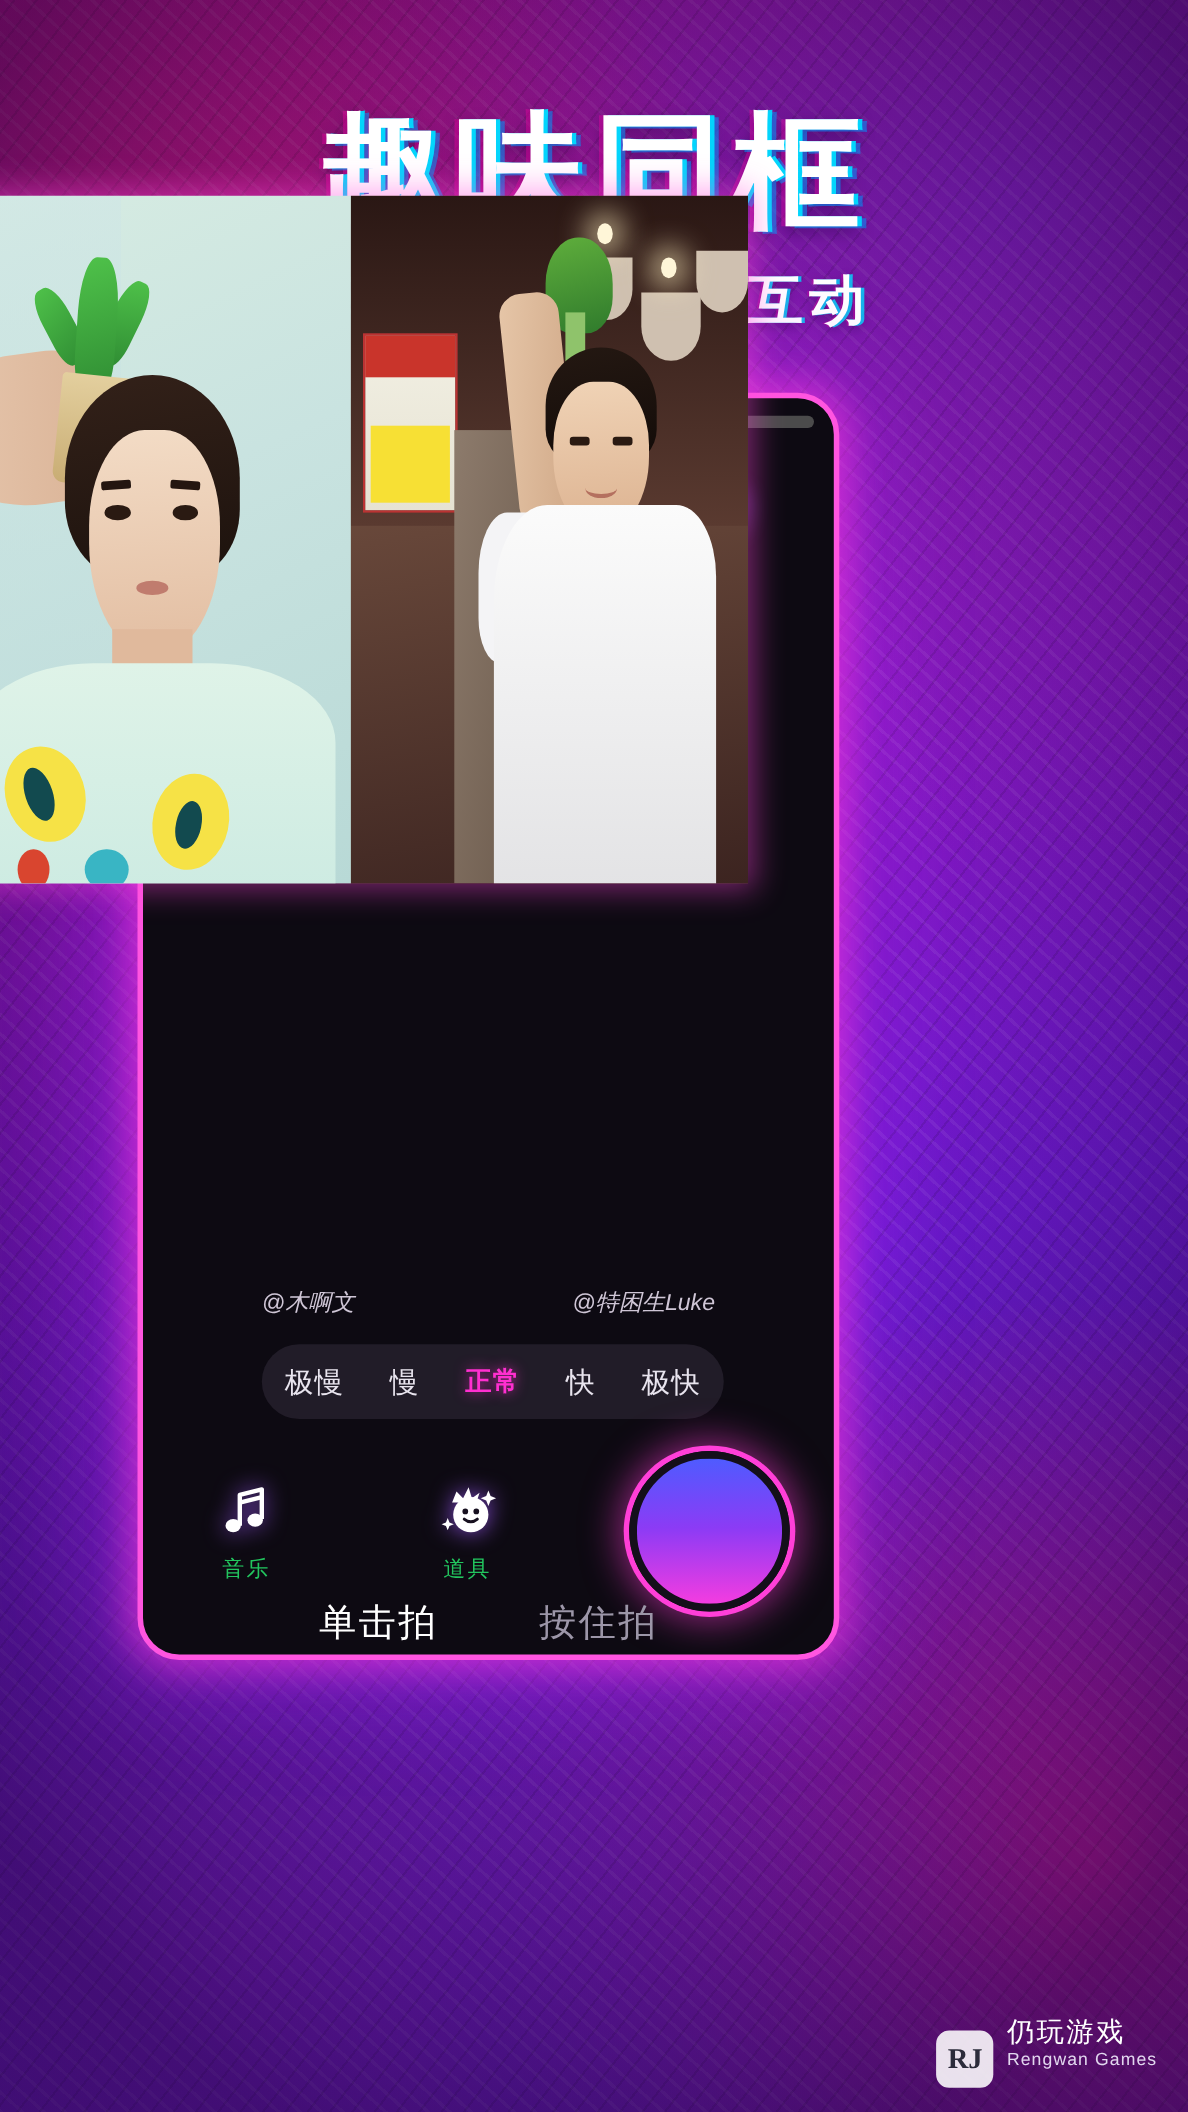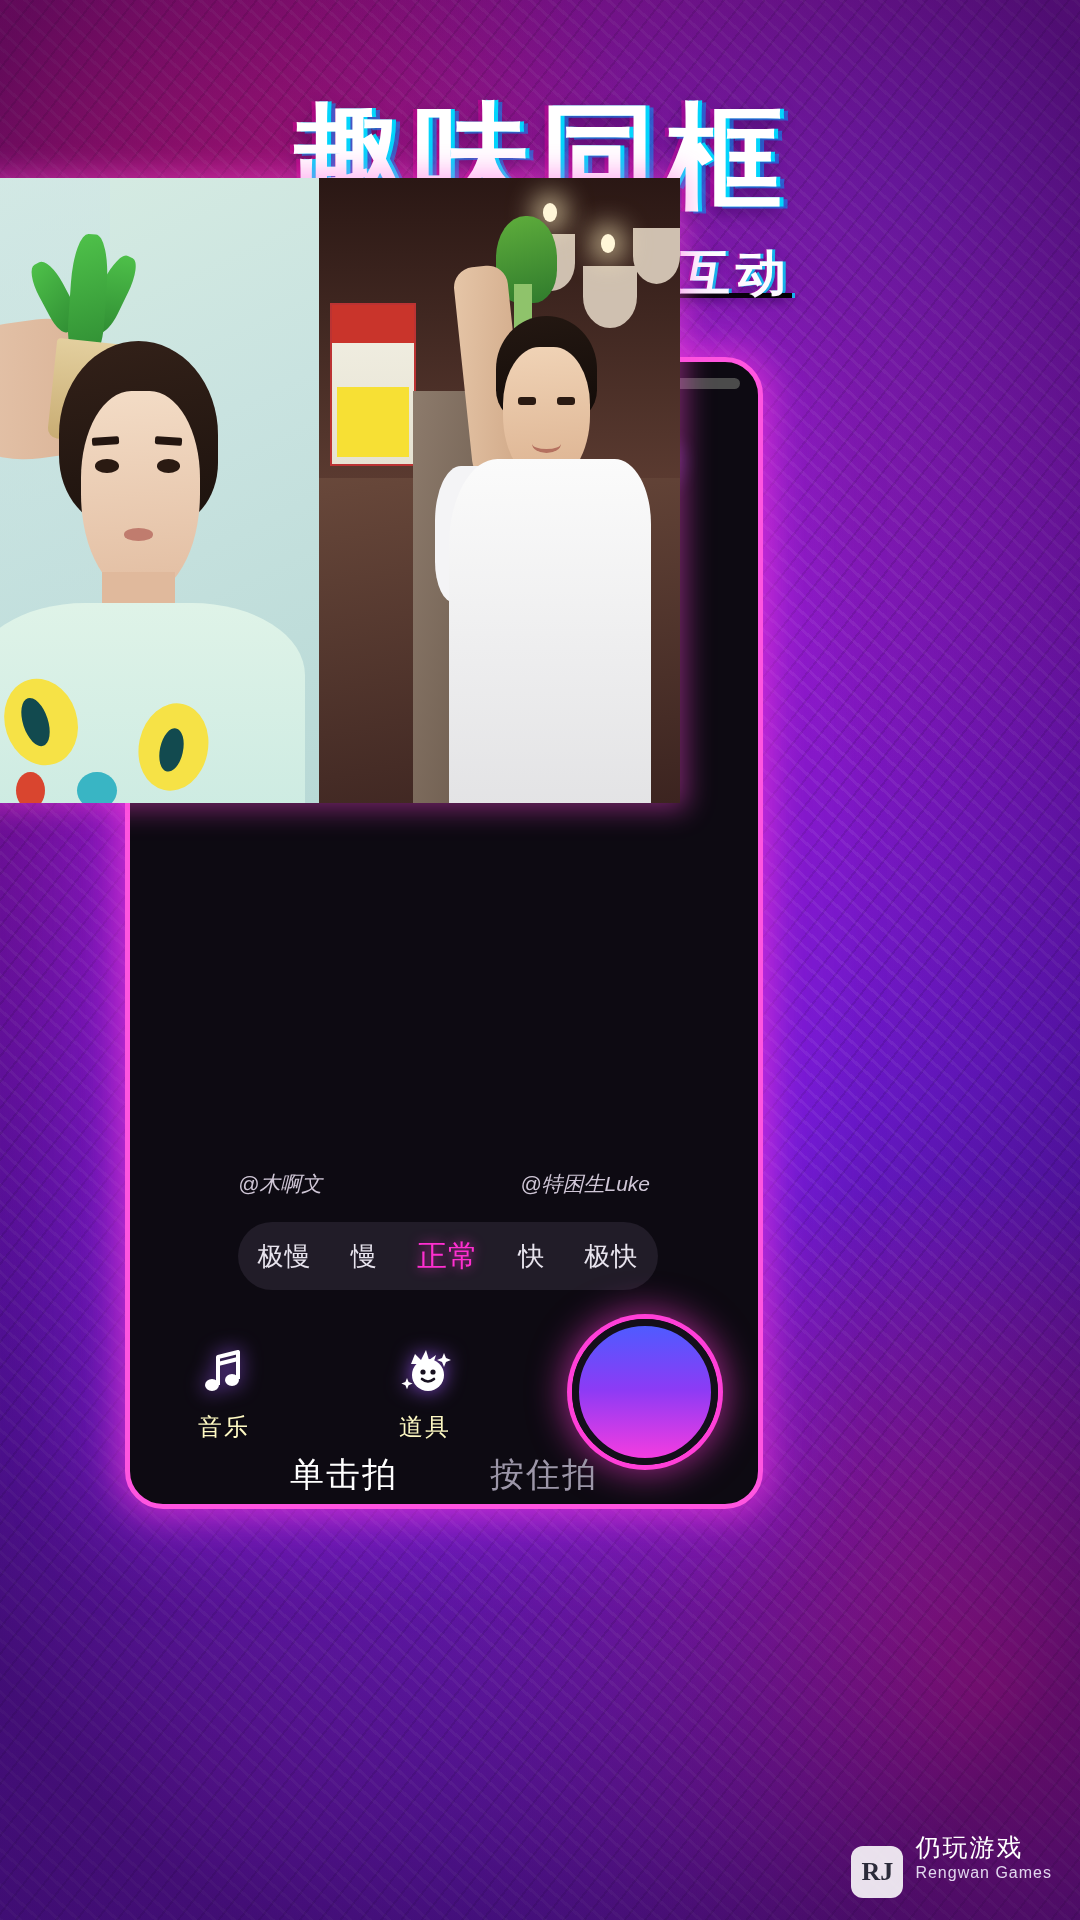--- a/index.html
+++ b/index.html
@@ -33,21 +33,21 @@
     background:repeating-linear-gradient(128deg,
         rgba(0,0,0,0.10) 0px, rgba(0,0,0,0.10) 2px,
         rgba(0,0,0,0) 2px, rgba(0,0,0,0) 16px);
   }
   #bg-vig {
     position:absolute; inset:0;
     background:radial-gradient(ellipse 70% 60% at 50% 45%, rgba(0,0,0,0) 40%, rgba(25,0,55,.55) 100%);
   }
 
   
-  #headline-wrap { position:absolute; top:96px; left:0; width:100%; text-align:center; z-index:5;text-decoration:underline; }
+  #headline-wrap { position:absolute; top:96px; left:0; width:100%; text-align:center; z-index:5; }
   #headline {
     font-size:116px; line-height:1.05; font-weight:bold; color:#fff;
     letter-spacing:10px; display:inline-block;
     text-shadow:
        4px 0 0 rgba(0,220,255,.95),
        8px 2px 0 rgba(0,150,255,.55),
       -4px 0 0 rgba(255,0,170,.35),
        0 6px 14px rgba(40,0,70,.5);
     font-family:"DejaVu Sans","Liberation Sans",sans-serif;
   }
@@ -193,31 +193,31 @@
     font-size:21px; color:#cfc6d6; font-style:italic; z-index:8;
   }
 
   
   #speed-bar {
     position:absolute; left:108px; top:860px; width:420px; height:68px;
     background:#211c28; border-radius:34px;
     display:flex; align-items:center; justify-content:space-around; z-index:8;
   }
   .speed-item { font-size:26px; color:#e8e4ee; letter-spacing:1px; }
-  .speed-item.active { color:#ff2fd0; font-weight:normal; font-size:30px; text-shadow:0 0 12px rgba(255,47,208,.7); }
+  .speed-item.active { color:#ff2fd0; font-weight:bold; font-size:24px; text-shadow:0 0 12px rgba(255,47,208,.7); }
 
   
   #controls {
     position:absolute; left:0; top:955px; width:100%; height:150px;
     display:flex; align-items:center; justify-content:space-between; padding:0 40px; z-index:8;
   }
   .ctl { width:108px; display:flex; flex-direction:column; align-items:center; gap:11px; }
   .ctl-ico { width:58px; height:58px; display:flex; align-items:center; justify-content:center;
              filter:drop-shadow(0 0 10px rgba(160,90,255,.8)); }
-  .ctl-label { font-size:24px; color:#fef9c3; letter-spacing:2px; }
+  .ctl-label { font-size:20px; color:#22c55e; letter-spacing:2px; }
   #shutter {
     width:146px; height:146px; border-radius:50%;
     background:linear-gradient(180deg,#4f5bff 0%,#8c3bf5 48%,#f43ce0 100%);
     border:7px solid #140f1a;
     box-shadow:0 0 0 5px #ff3fd8, 0 0 34px 9px rgba(255,60,215,.55);
   }
   #confirm-circle {
     width:62px; height:62px; border-radius:50%; background:#ff2fc8;
     display:flex; align-items:center; justify-content:center;
     box-shadow:0 0 18px 4px rgba(255,47,200,.6);

